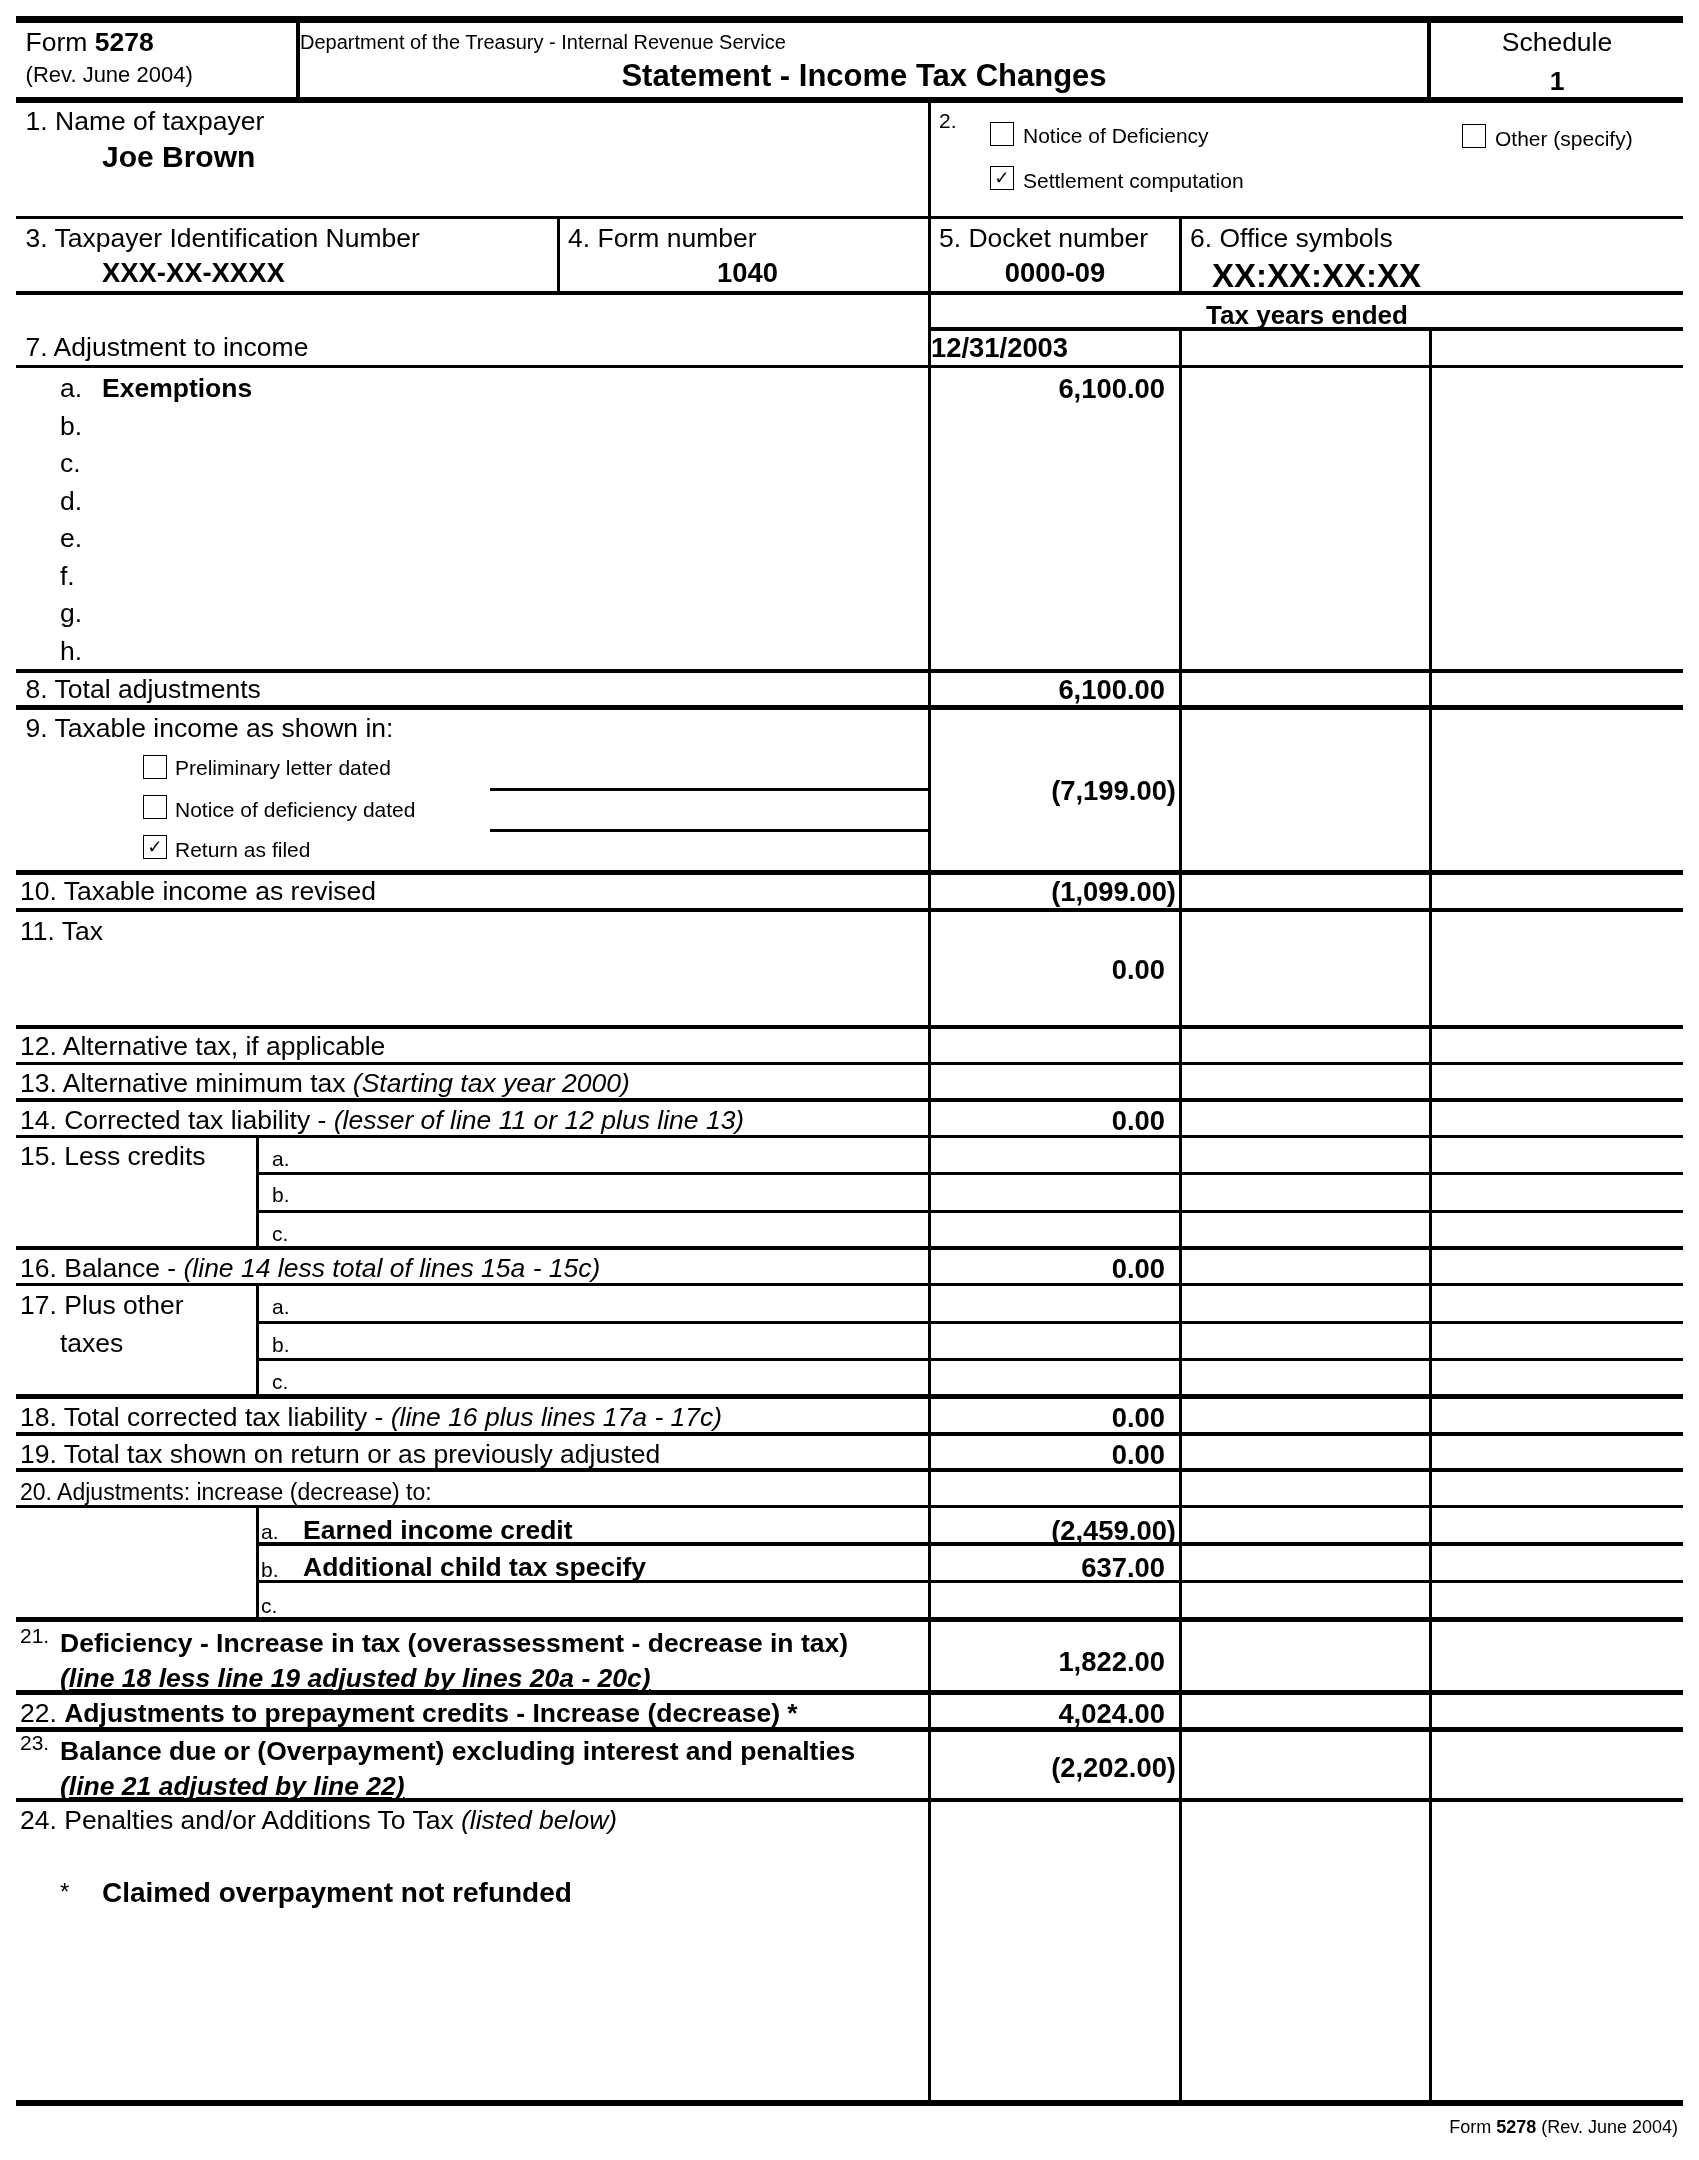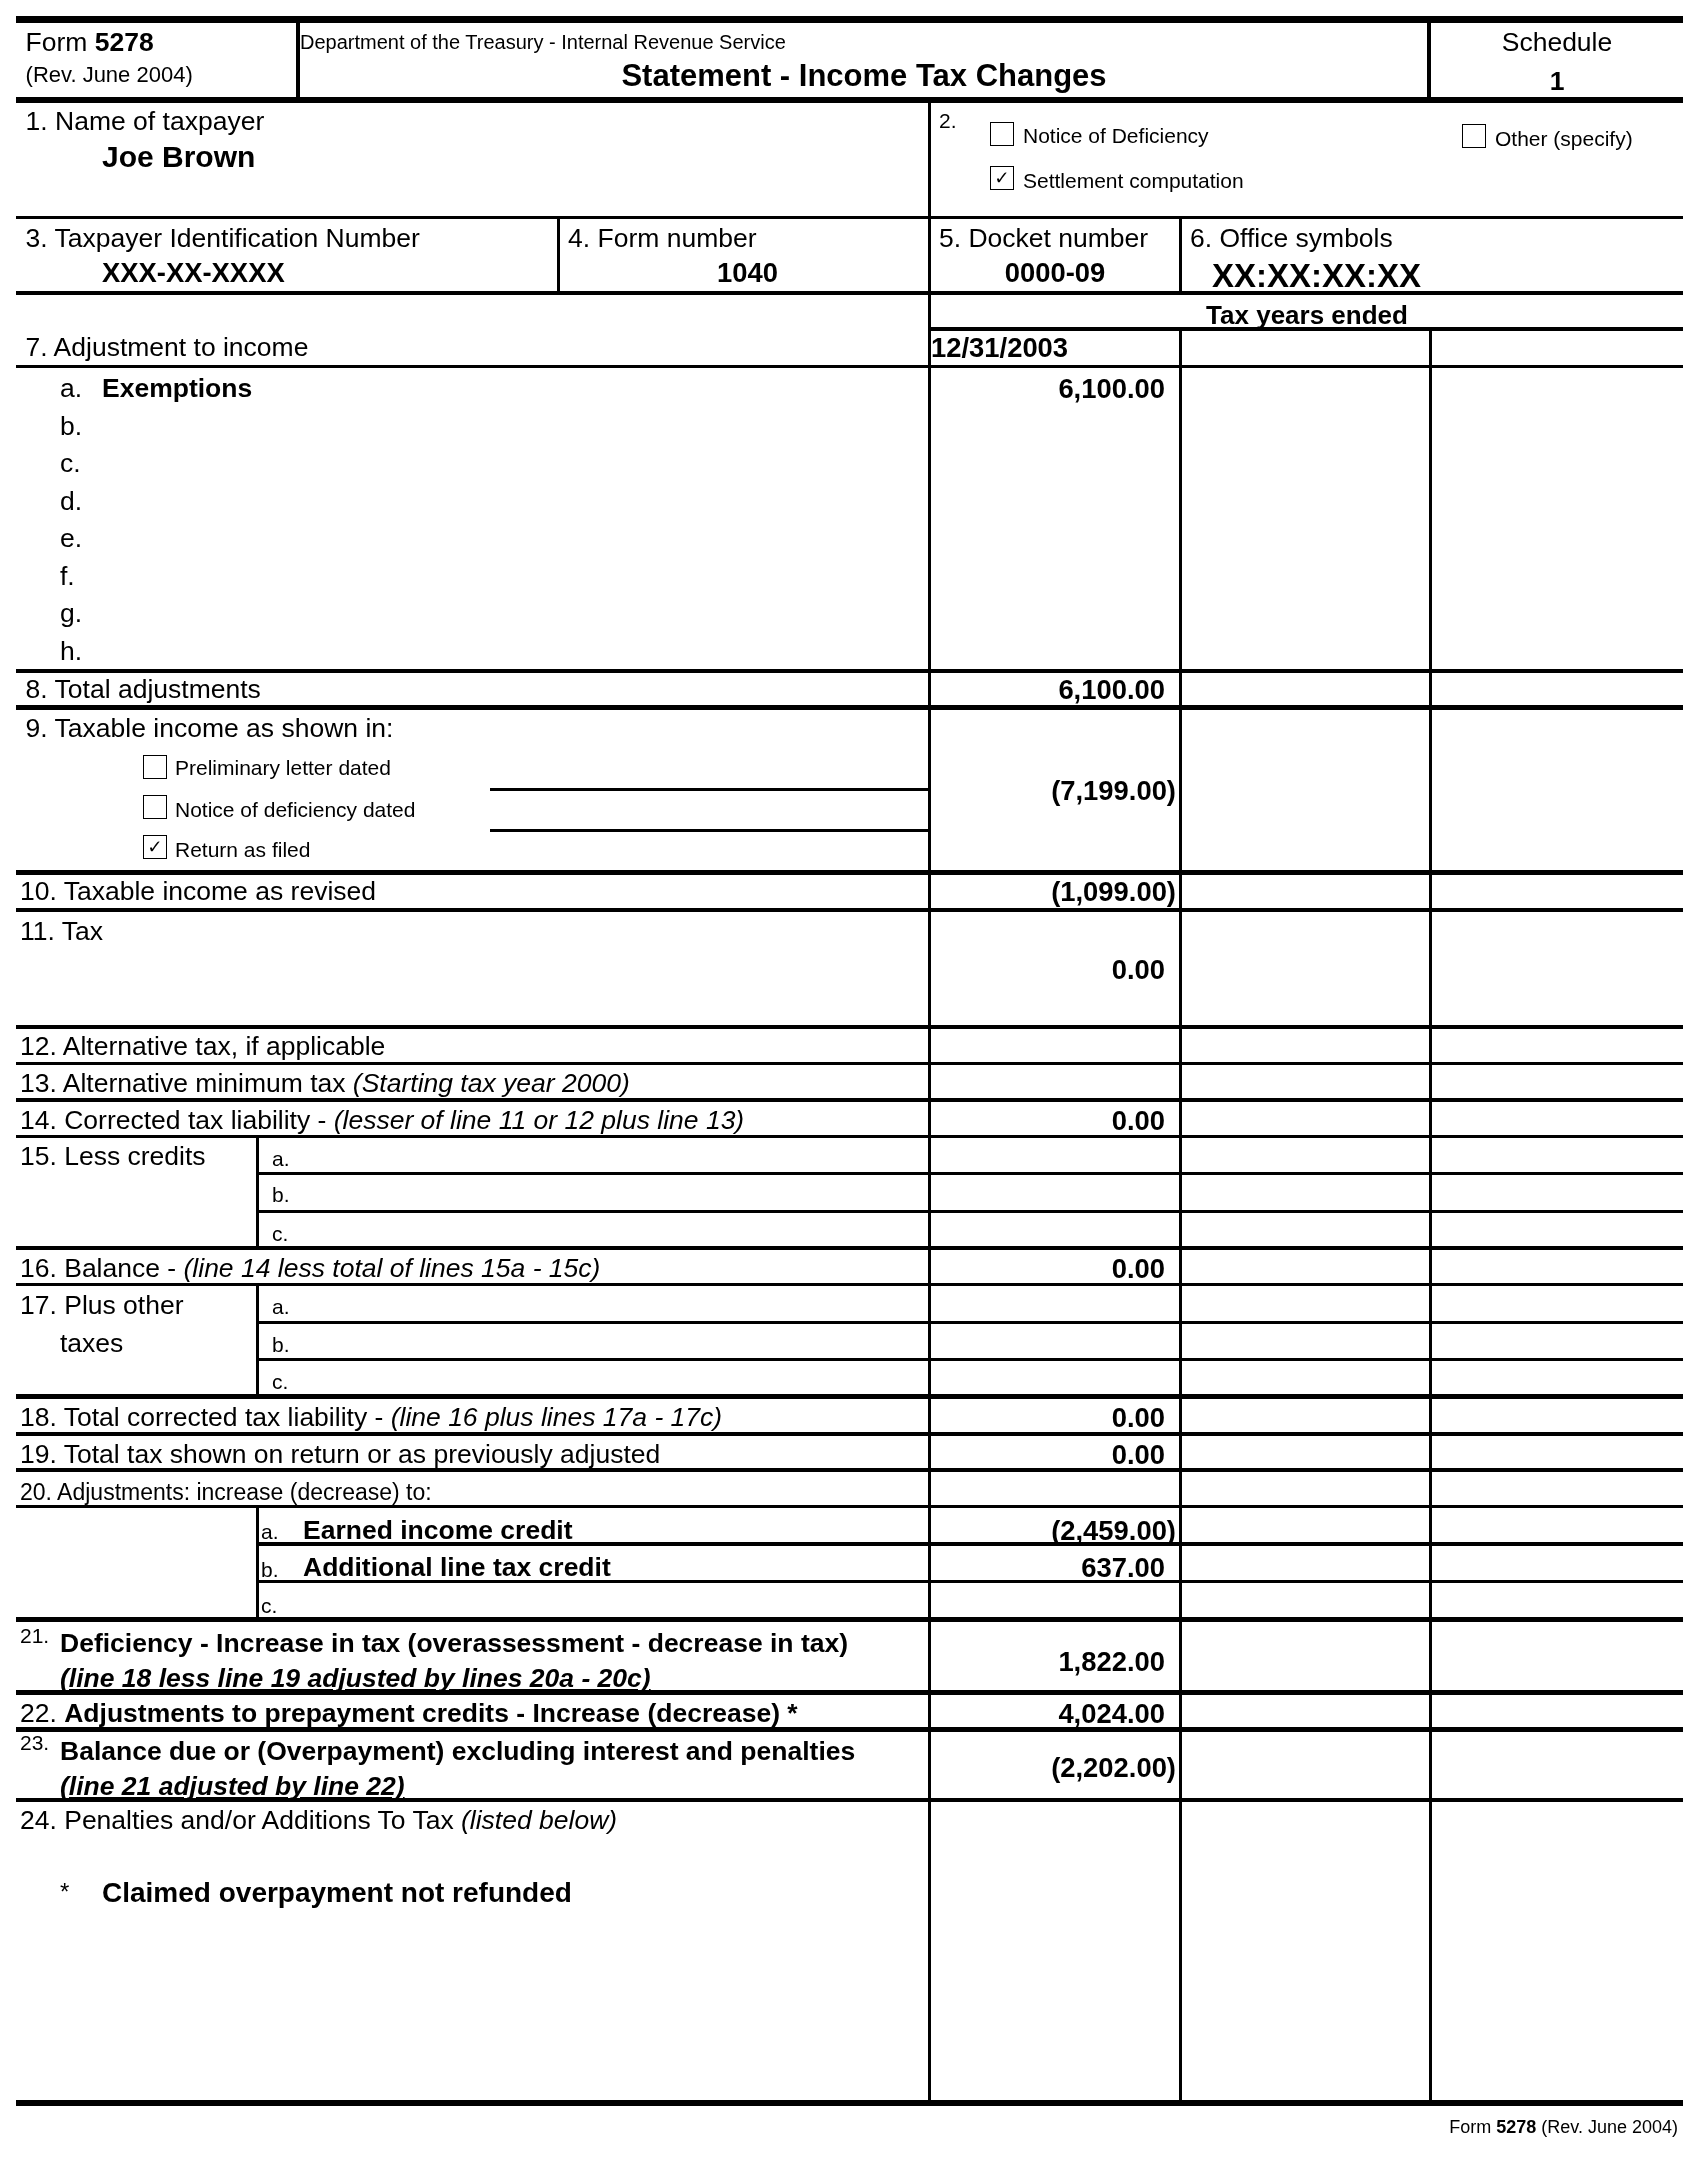--- a/index.html
+++ b/index.html
@@ -198,21 +198,21 @@
   <div class="t" style="left:20px;top:1481px;font-size:23px;">20. Adjustments: increase (decrease) to:</div>
   <div class="hl" style="left:16.4px;top:1505px;width:1667px;height:2.7px;"></div>
   <div class="vl" style="left:256px;top:1506px;width:2.7px;height:113px;"></div>
 
   <div class="t sm" style="left:261px;top:1521px;">a.</div>
   <div class="t lbl b" style="left:303px;top:1517px;">Earned income credit</div>
   <div class="t val r" style="left:931px;width:245px;top:1517px;">(2,459.00)</div>
   <div class="hl" style="left:256px;top:1542px;width:1427px;height:3.7px;"></div>
 
   <div class="t sm" style="left:261px;top:1559px;">b.</div>
-  <div class="t lbl b" style="left:303px;top:1554px;">Additional line tax credit</div>
+  <div class="t lbl b" style="left:303px;top:1554px;">Additional child tax specify</div>
   <div class="t val r" style="left:931px;width:234px;top:1554px;">637.00</div>
   <div class="hl" style="left:256px;top:1580px;width:1427px;height:2.7px;"></div>
 
   <div class="t sm" style="left:261px;top:1595px;">c.</div>
   <div class="hl" style="left:16.4px;top:1617px;width:1667px;height:4.6px;"></div>
 </div>
 
 <div>
   <div class="t sm" style="left:20px;top:1625px;">21.</div>
   <div class="t lbl b" style="left:60px;top:1630px;">Deficiency - Increase in tax (overassessment - decrease in tax)</div>

